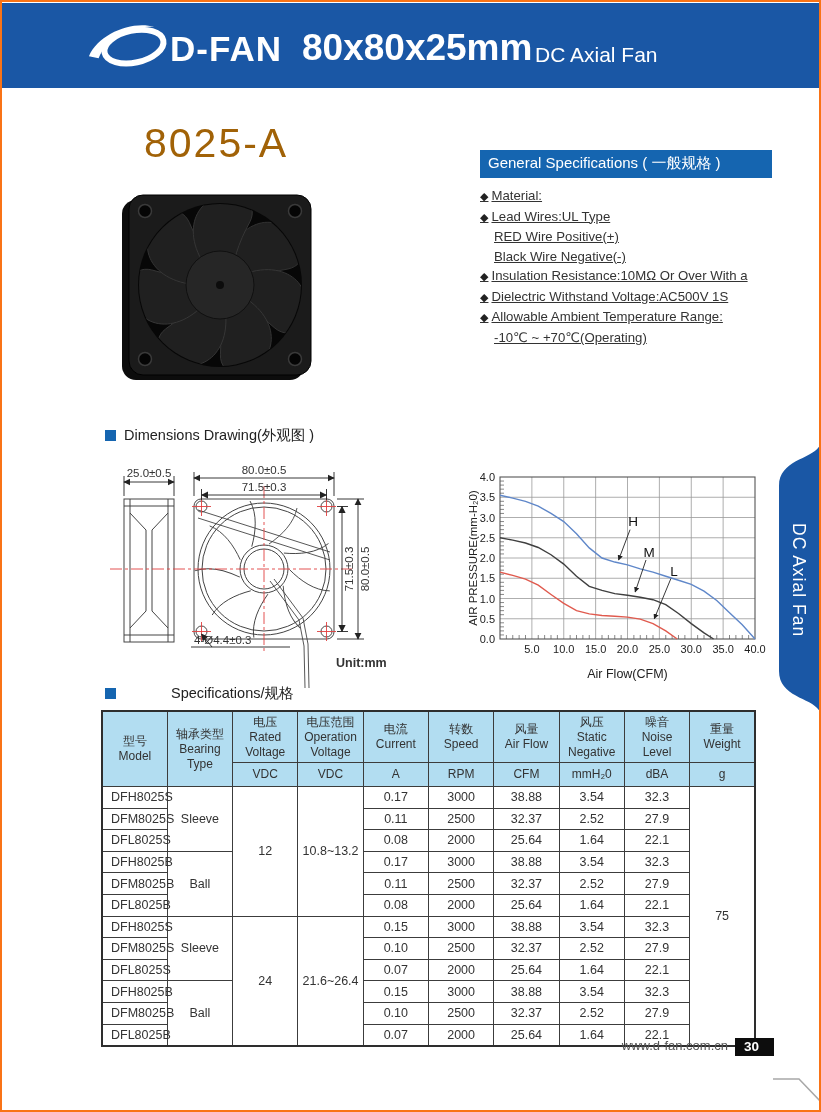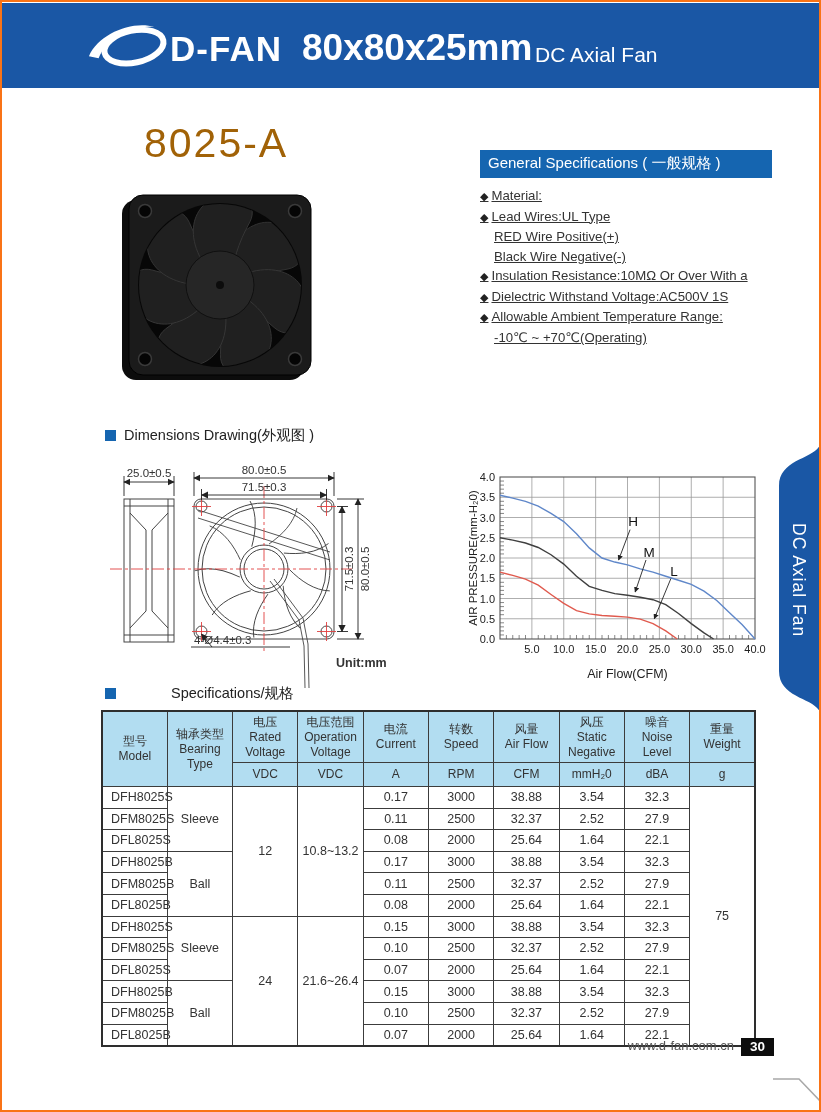--- a/index.html
+++ b/index.html
@@ -33,21 +33,21 @@
   table.spec{position:absolute;left:99px;top:708px;width:655px;border-collapse:collapse;
              table-layout:fixed;border:2px solid #2e2e2e;font-size:12.5px;color:#333;}
   table.spec th,table.spec td{border:1px solid #3c3c3c;text-align:center;padding:0 2px;}
   table.spec thead th{background:#b2ddf1;font-weight:400;font-size:12px;line-height:1.25;}
   table.spec thead tr.h1 th{height:50px;}
   table.spec thead tr.h2 th{height:23px;}
   table.spec tbody tr{height:21.6px;}
   table.spec td.model{text-align:right;padding-left:8px;}
   .footer{position:absolute;left:460px;top:1036px;width:312px;display:flex;justify-content:flex-end;align-items:flex-start;}
   .site{font-size:13px;color:#555;margin-right:7px;}
-  .pageno{background:#0d0d0d;color:#fff;font-size:13.5px;font-weight:700;padding:1px 9px 2px 9px;}
+  .pageno{background:#0d0d0d;color:#fff;font-size:13.5px;font-weight:700;padding:1px 15px 2px 9px;}
   .corner-svg{position:absolute;left:771px;top:1069px;}
 </style>
 </head>
 <body>
 
 <div class="page">
 
   <div class="hdr">
     <svg class="logo" width="84" height="58" viewBox="0 0 84 58">
       <g transform="translate(46,30) rotate(-12)">

